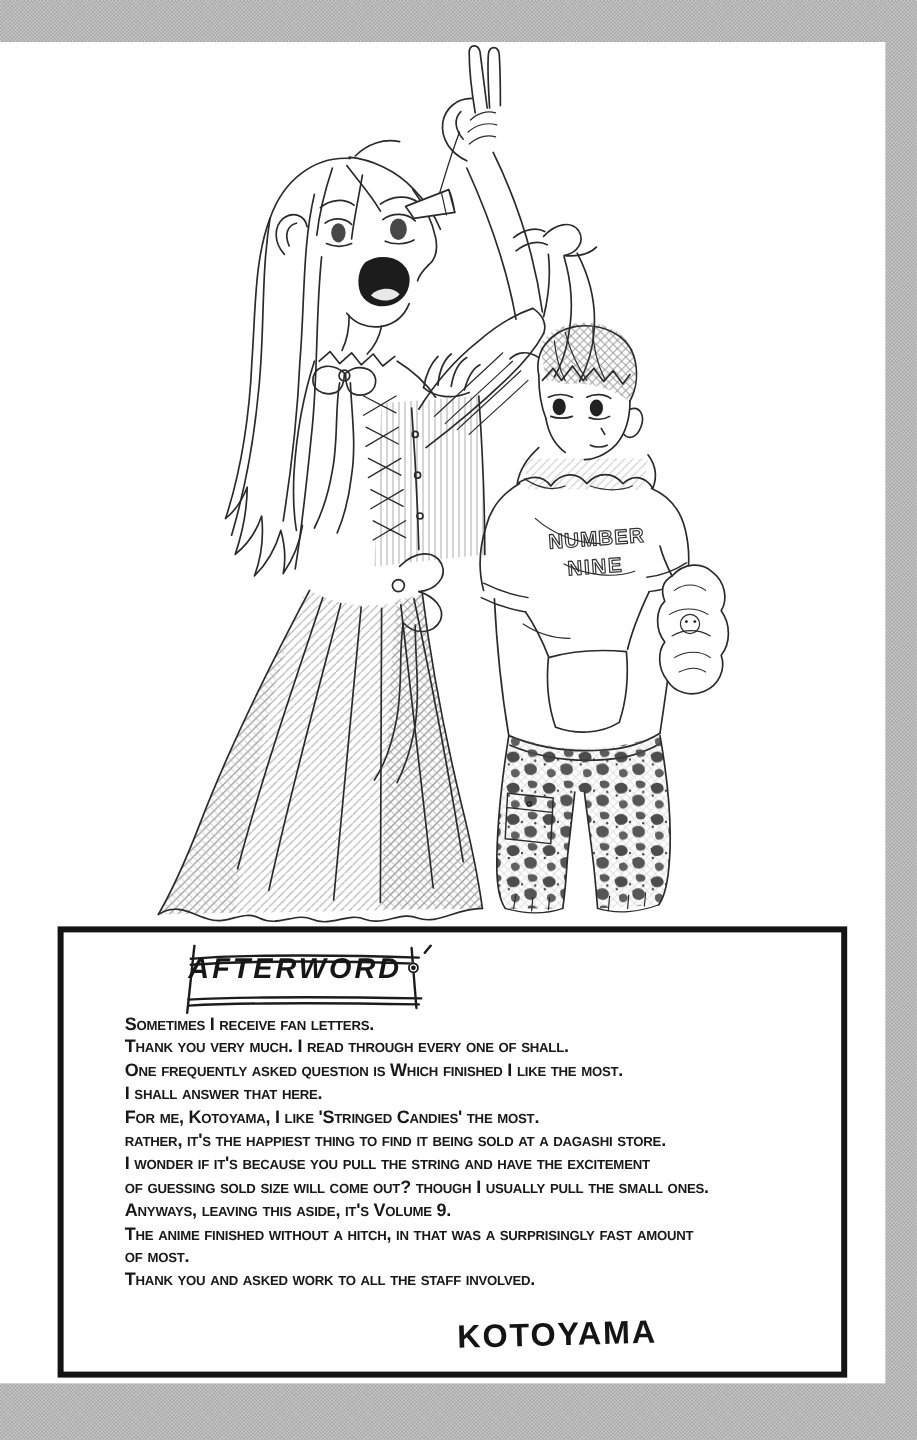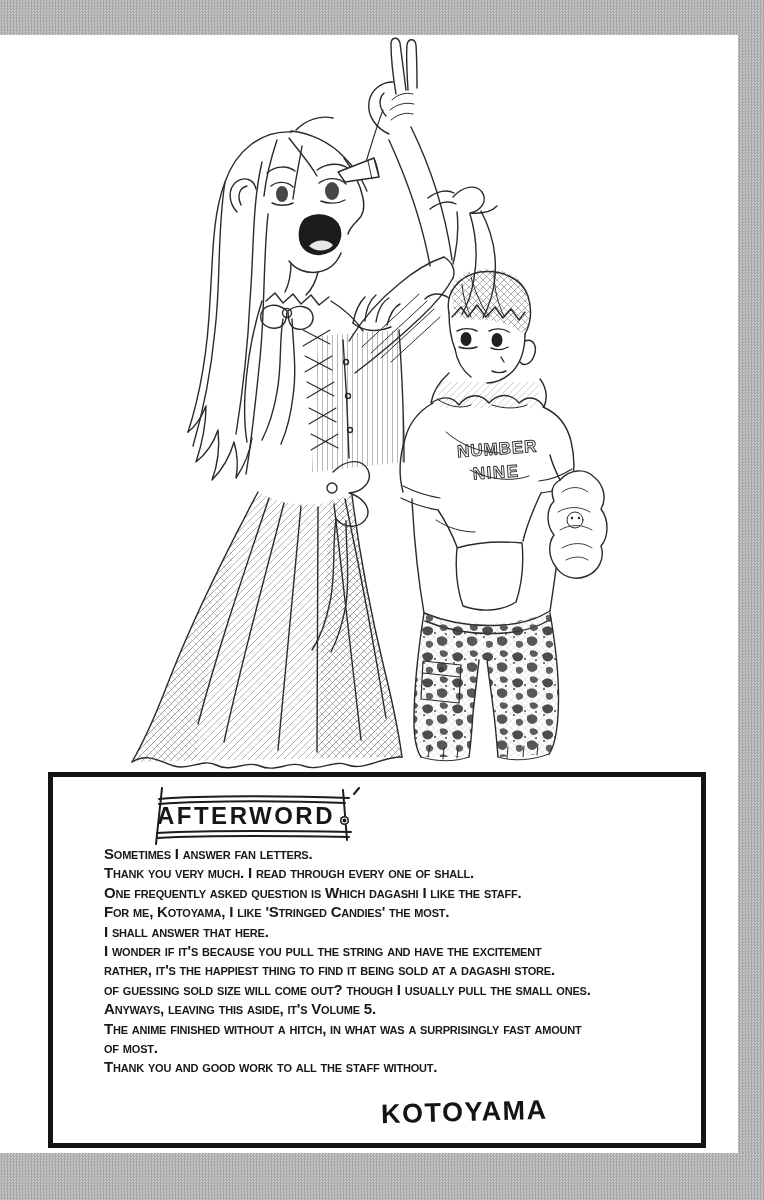--- a/index.html
+++ b/index.html
@@ -31,23 +31,23 @@
     left: 48px; top: 772px;
     width: 648px; height: 366px;
     border: 5px solid #141414;
     background: #ffffff;
     z-index: 3;
   }
   .af-title-wrap { position: absolute; left: 92px; top: 10px; width: 216px; height: 56px; }
   .af-title-frame { position: absolute; left: 0; top: 0; }
   .af-title {
     position: absolute; left: 0; top: 7px; width: 100%; height: 44px;
-    display: flex; align-items: center; justify-content: center;
+    display: flex; align-items: flex-start; justify-content: center;
     font-size: 24px; font-weight: bold; letter-spacing: 2.5px;
-    color: #161616; white-space: nowrap;
+    color: #161616; white-space: nowrap; font-style: italic;
   }
   .title-dot {
     display: inline-block; width: 9px; height: 9px;
     margin-left: 5px; margin-top: 8px;
     background: #1a1a1a; border-radius: 50%;
     font-size: 0; color: transparent; overflow: hidden;
     box-shadow: inset 0 0 0 1.5px #1a1a1a, inset 0 0 0 2.5px #ffffff;
   }
   .af-lines { position: absolute; left: 51px; top: 67px; }
   .af-line {
@@ -272,28 +272,28 @@
         <path d="M209,7 L214,1"></path>
       </g>
     </svg>
     <div class="af-title">
       <span>AFTERWORD</span>
         <span class="title-dot">.</span>
     </div>
   </div>
 
   <div class="af-lines">
-    <div class="af-line">Sometimes I answer fan letters.</div>
+    <div class="af-line">Sometimes I receive fan letters.</div>
     <div class="af-line">Thank you very much. I read through every one of shall.</div>
-    <div class="af-line">One frequently asked question is Which dagashi I like the staff.</div>
+    <div class="af-line">One frequently asked question is Which finished I like the most.</div>
+    <div class="af-line">I shall answer that here.</div>
     <div class="af-line">For me, Kotoyama, I like 'Stringed Candies' the most.</div>
-    <div class="af-line">I shall answer that here.</div>
+    <div class="af-line">rather, it's the happiest thing to find it being sold at a dagashi store.</div>
     <div class="af-line">I wonder if it's because you pull the string and have the excitement</div>
-    <div class="af-line">rather, it's the happiest thing to find it being sold at a dagashi store.</div>
     <div class="af-line">of guessing sold size will come out? though I usually pull the small ones.</div>
-    <div class="af-line">Anyways, leaving this aside, it's Volume 5.</div>
-    <div class="af-line">The anime finished without a hitch, in what was a surprisingly fast amount</div>
+    <div class="af-line">Anyways, leaving this aside, it's Volume 9.</div>
+    <div class="af-line">The anime finished without a hitch, in that was a surprisingly fast amount</div>
     <div class="af-line">of most.</div>
-    <div class="af-line">Thank you and good work to all the staff without.</div>
+    <div class="af-line">Thank you and asked work to all the staff involved.</div>
   </div>
 
   <div class="af-signature">KOTOYAMA</div>
 </div>
 
 </body></html>

